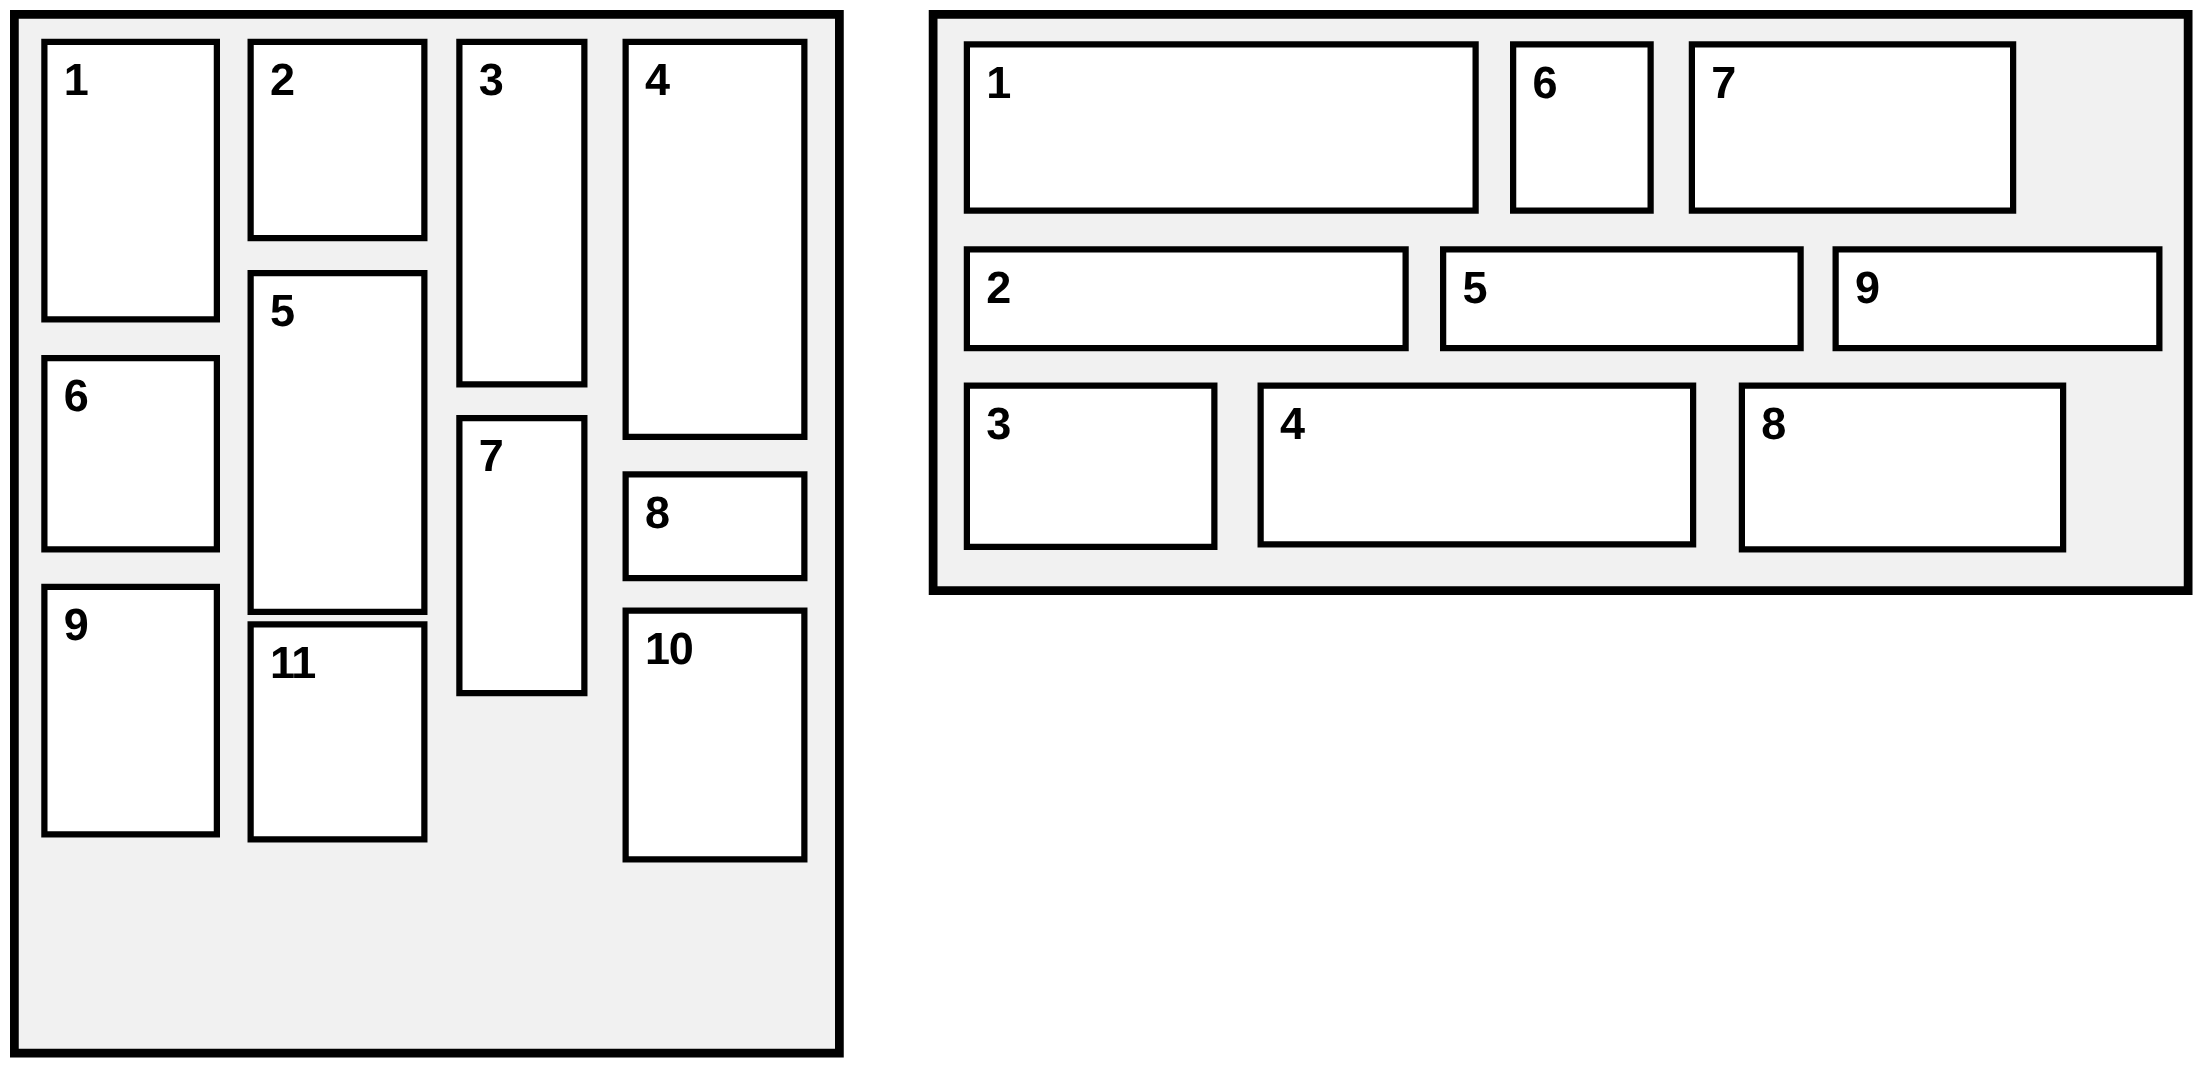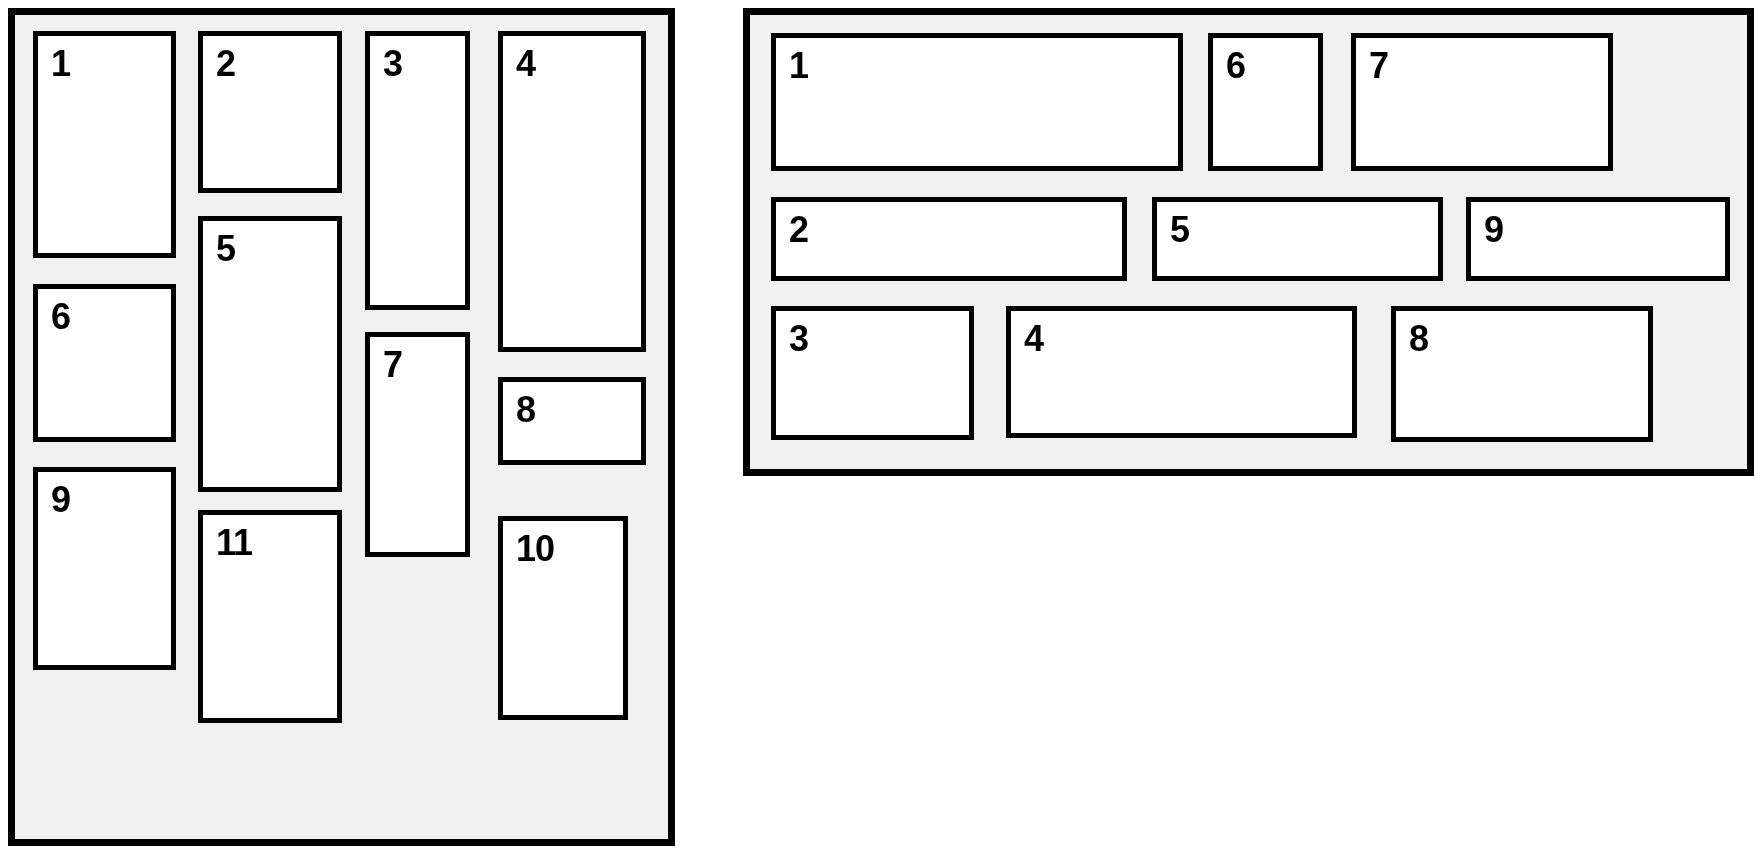--- a/index.html
+++ b/index.html
@@ -35,27 +35,27 @@
     color: #000000;
     letter-spacing: -1px;
   }
 
   
   .lt1  { left: 18px;  top: 16px;  width: 143px; height: 227px; }
   .lt6  { left: 18px;  top: 269px; width: 143px; height: 158px; }
   .lt9  { left: 18px;  top: 452px; width: 143px; height: 203px; }
   .lt2  { left: 183px; top: 16px;  width: 144px; height: 162px; }
   .lt5  { left: 183px; top: 201px; width: 144px; height: 276px; }
-  .lt11 { left: 183px; top: 495px; width: 144px; height: 213px; }
+  .lt11 { left: 183px; top: 482px; width: 144px; height: 177px; }
   .lt3  { left: 350px; top: 16px;  width: 105px; height: 279px; }
   .lt7  { left: 350px; top: 317px; width: 105px; height: 225px; }
   .lt12 { left: 350px; top: 563px; width: 105px; height: 204px; }
   .lt4  { left: 483px; top: 16px;  width: 148px; height: 321px; }
   .lt8  { left: 483px; top: 362px; width: 148px; height: 88px;  }
-  .lt10 { left: 483px; top: 471px; width: 130px; height: 204px; margin-top: 30px; }
+  .lt10 { left: 483px; top: 471px; width: 148px; height: 204px; }
 
   
   .rt1 { left: 21px;  top: 18px;  width: 412px; height: 138px; }
   .rt6 { left: 458px; top: 18px;  width: 115px; height: 138px; }
   .rt7 { left: 601px; top: 18px;  width: 262px; height: 138px; }
   .rt2 { left: 21px;  top: 182px; width: 356px; height: 84px;  }
   .rt5 { left: 402px; top: 182px; width: 291px; height: 84px;  }
   .rt9 { left: 716px; top: 182px; width: 264px; height: 84px;  }
   .rt3 { left: 21px;  top: 291px; width: 203px; height: 134px; }
   .rt4 { left: 256px; top: 291px; width: 351px; height: 132px; }

